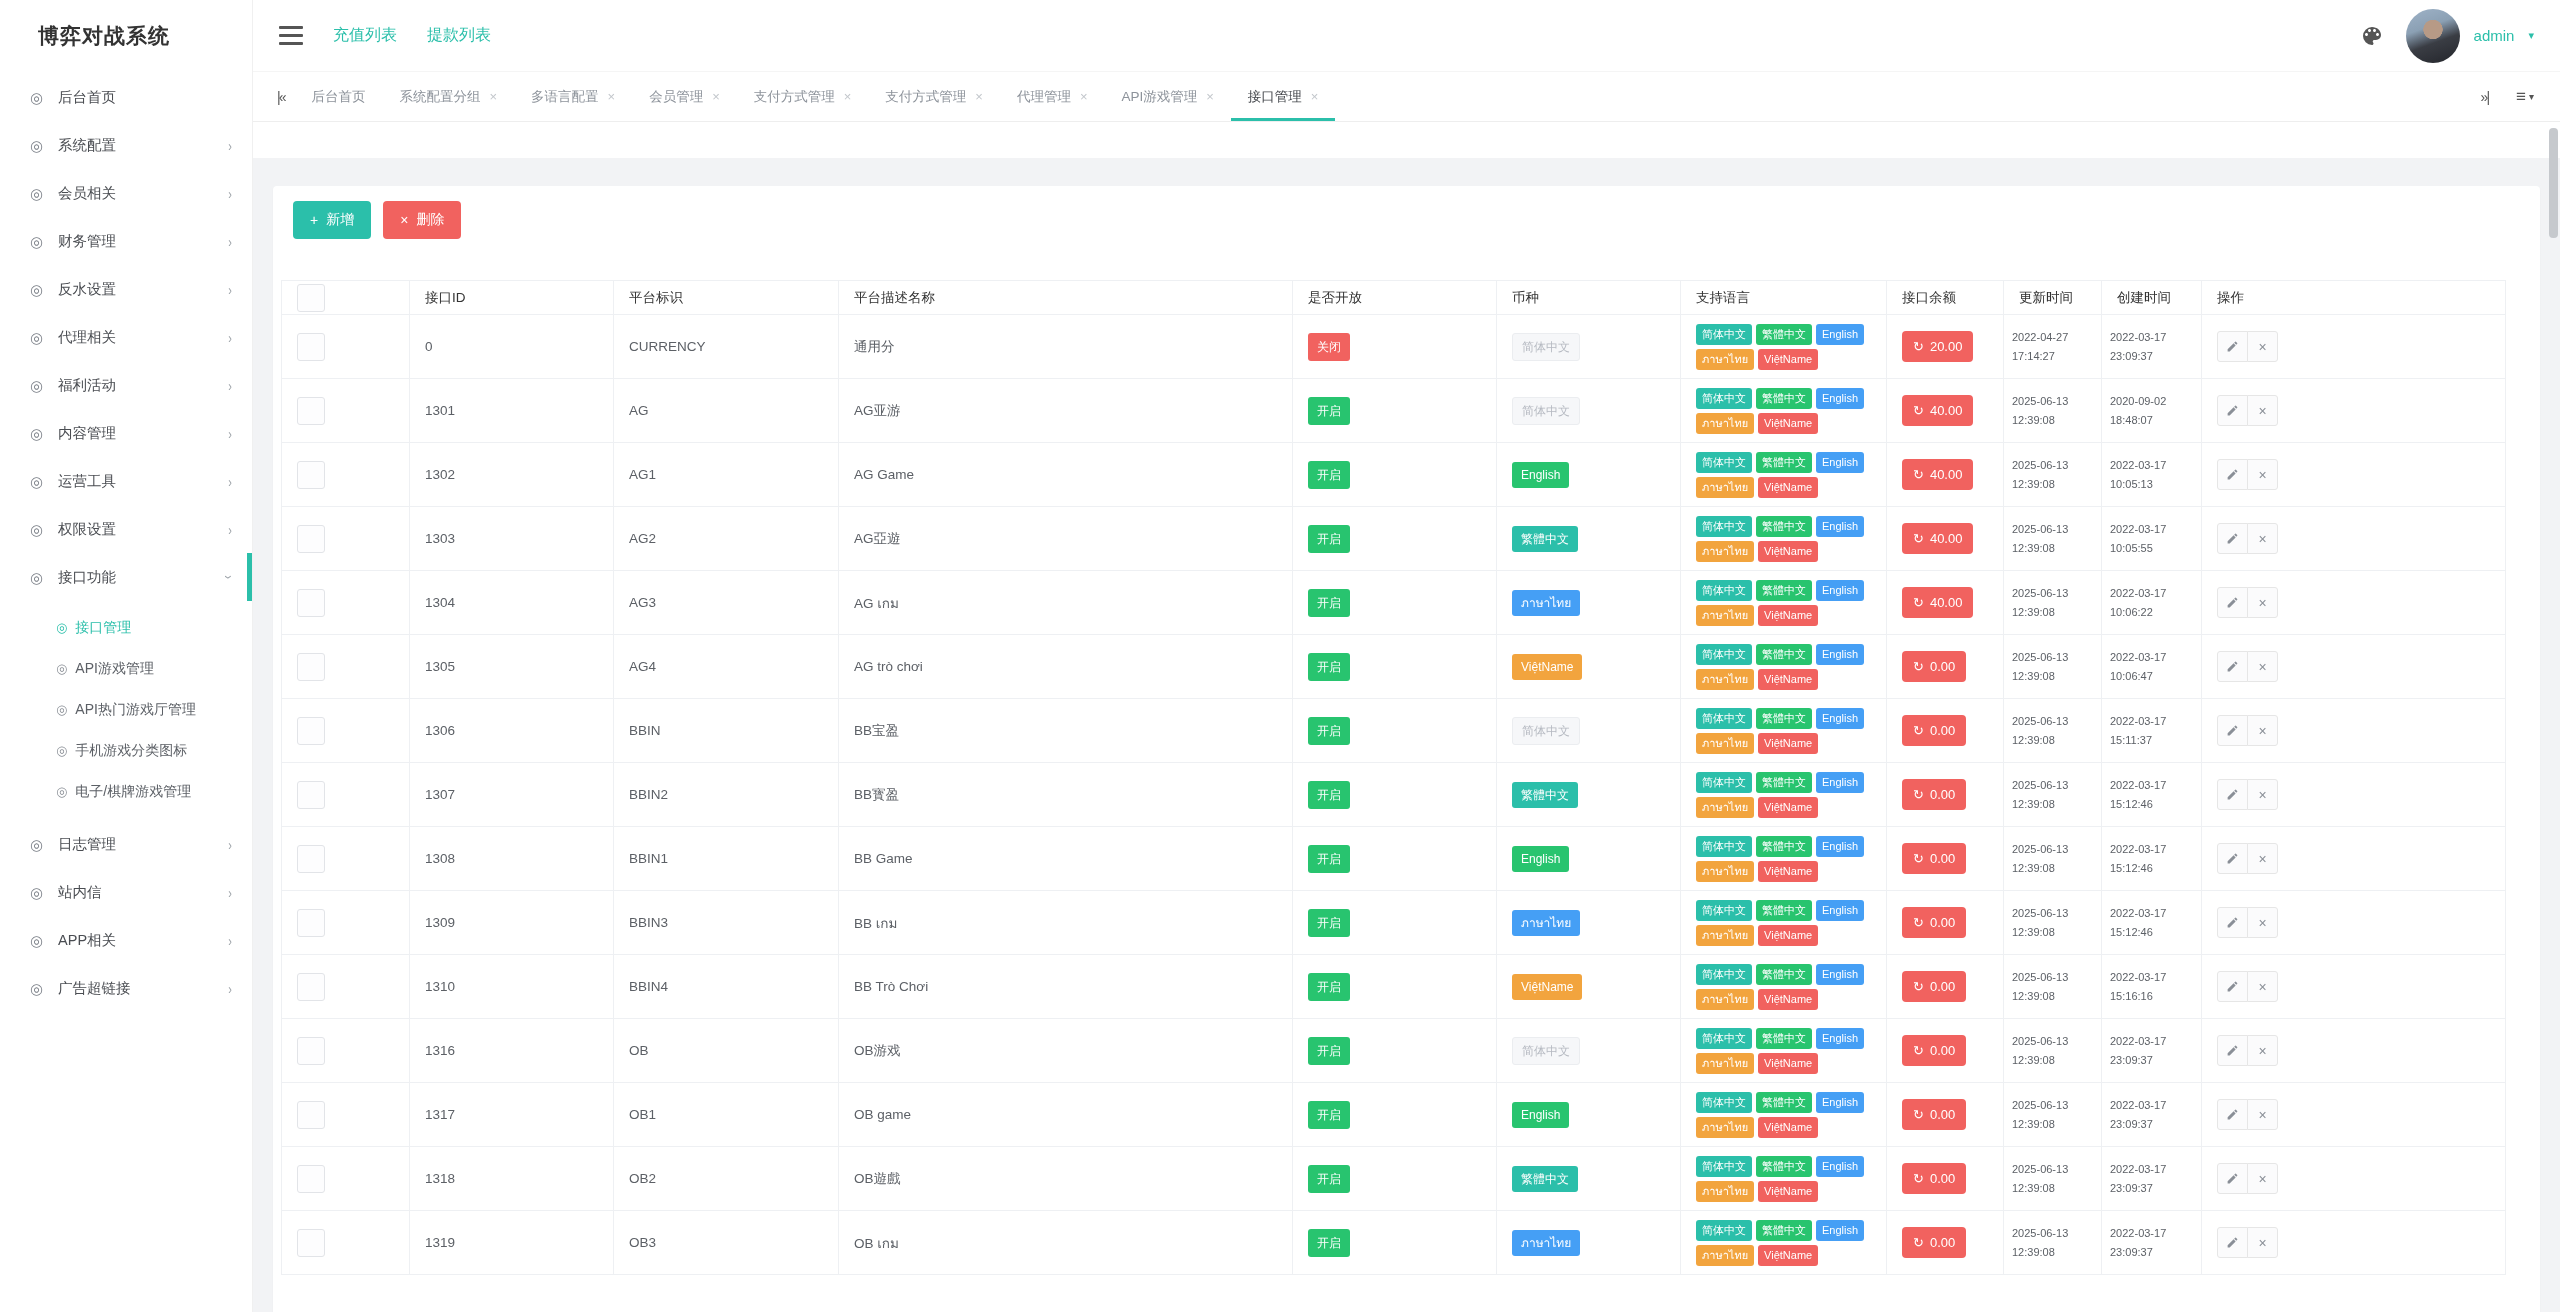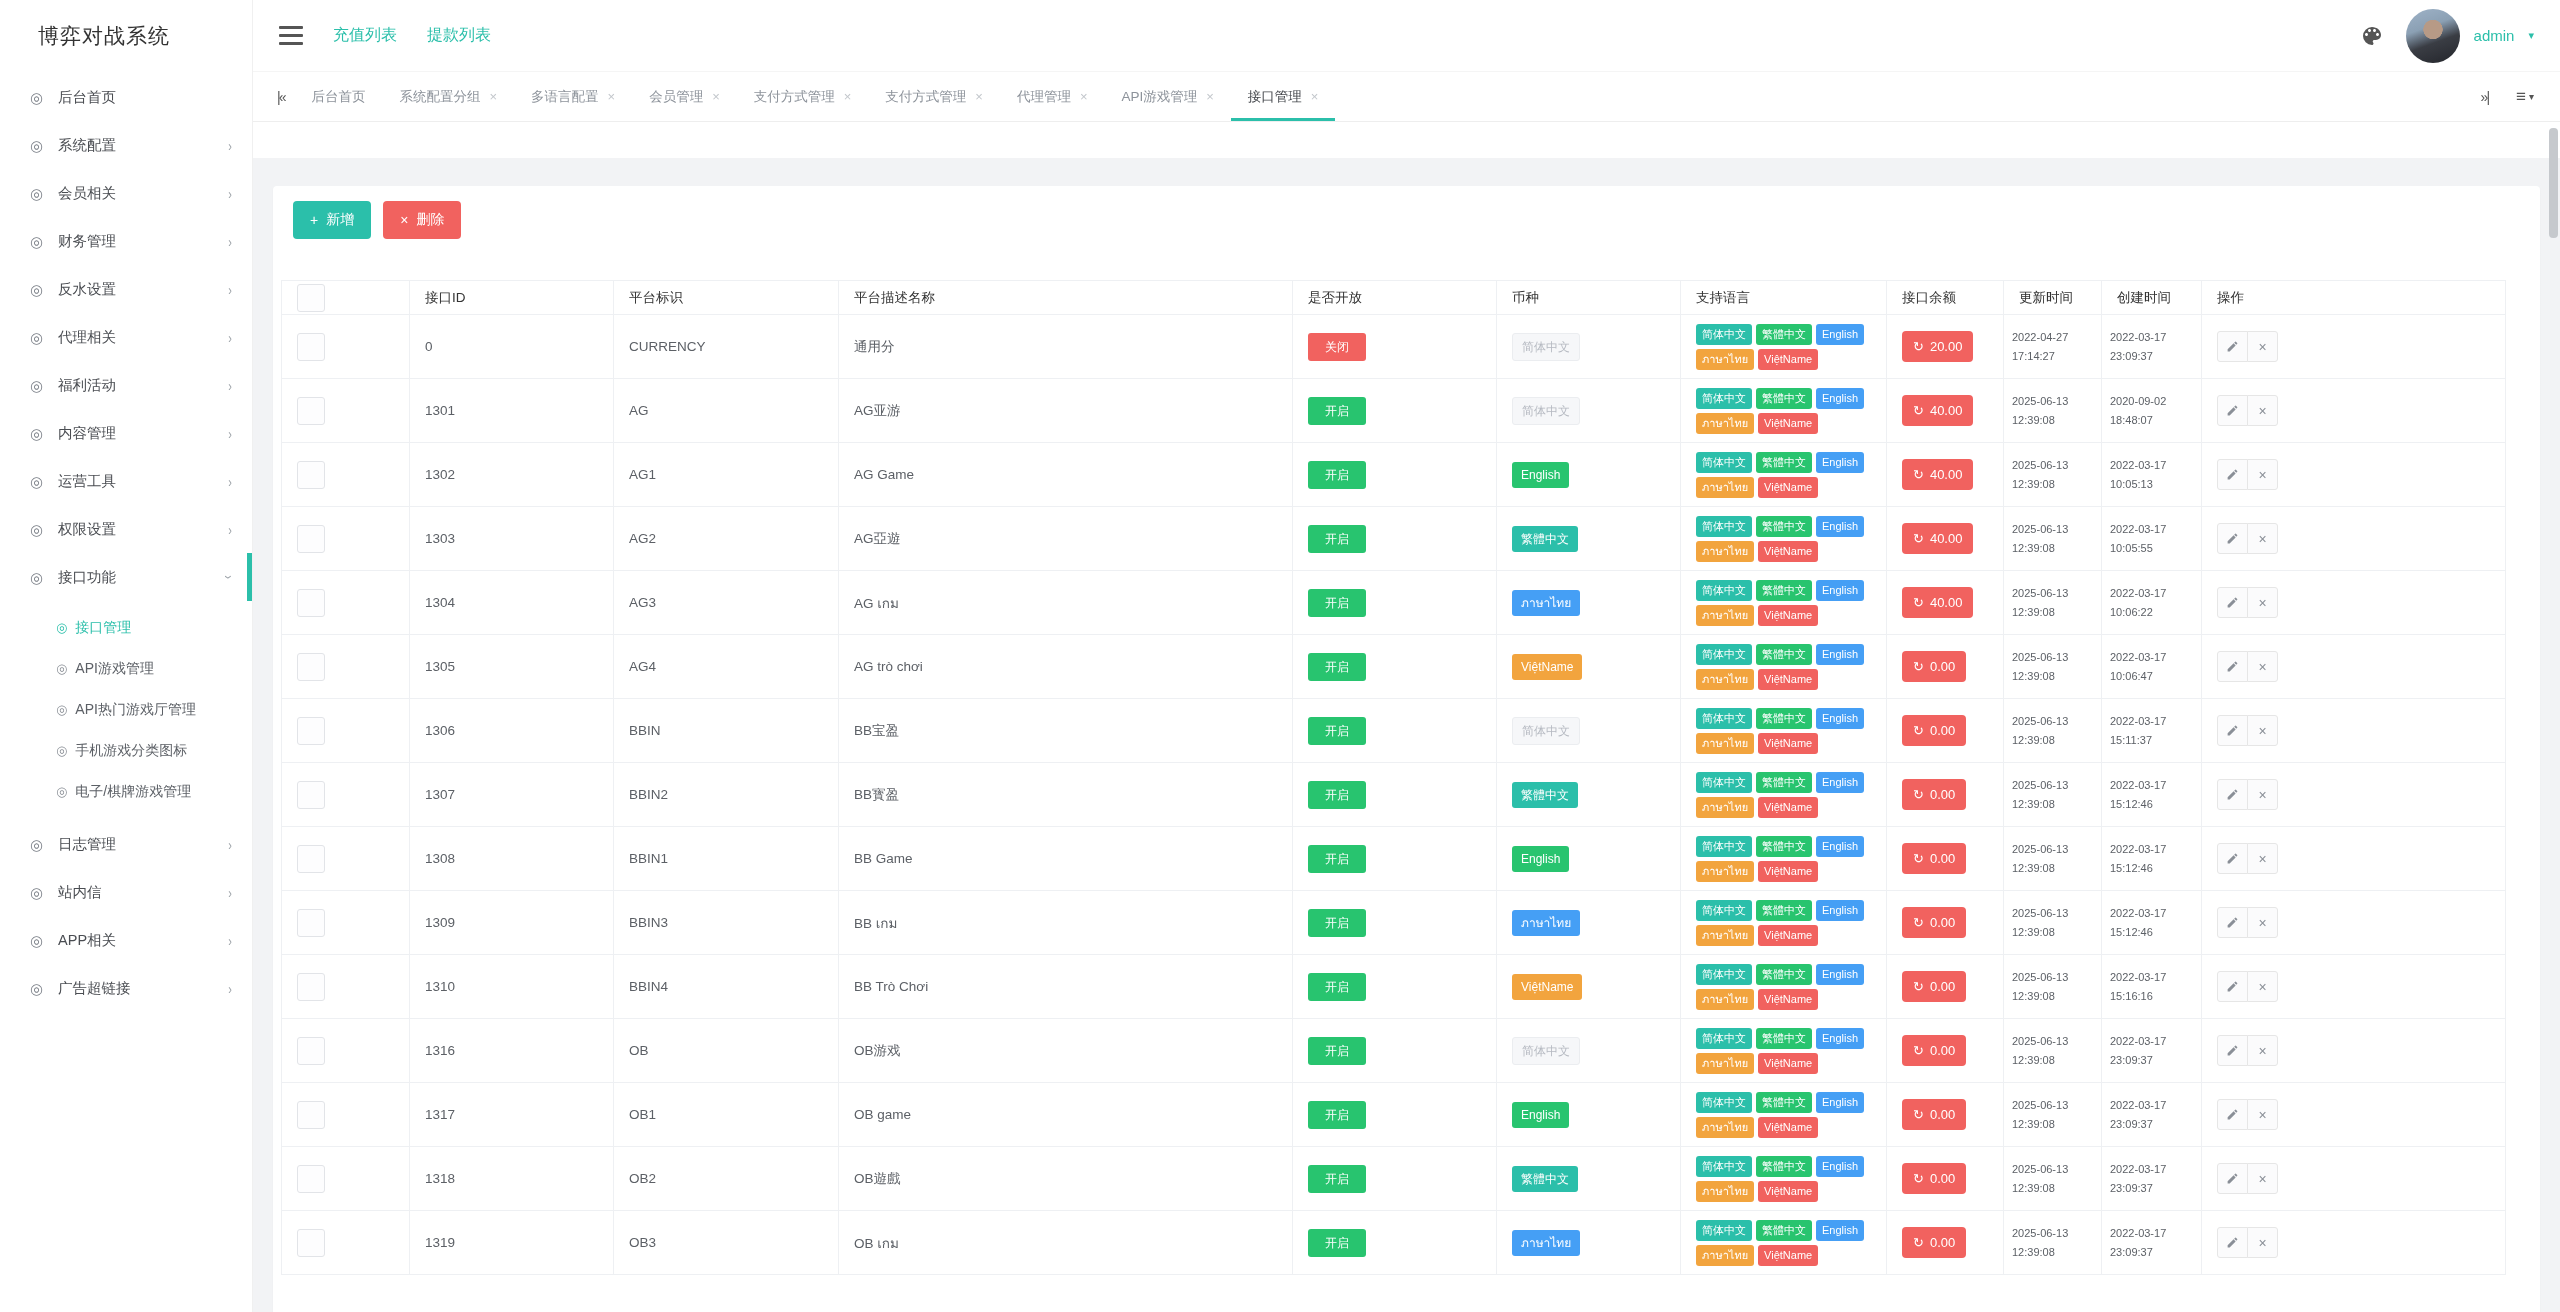--- a/index.html
+++ b/index.html
@@ -4,21 +4,21 @@
 <title>接口管理</title>
 <style>
   * { margin:0; padding:0; box-sizing:border-box; }
   html,body { width:2560px; height:1312px; overflow:hidden;
     font-family:"Liberation Sans","DejaVu Sans",sans-serif; background:#f2f3f5; }
 
   
   .sidebar { position:fixed; left:0; top:0; width:253px; height:100%; background:#fff;
     border-right:1px solid #f0f0f0; z-index:10; }
   .logo { height:72px; display:flex; align-items:center; padding-left:38px;
-    font-size:21px; font-weight:normal; letter-spacing:1px; color:#333; }
+    font-size:21px; font-weight:bold; letter-spacing:1px; color:#333; }
   .menu { padding-top:1px; }
   .menu-item { height:48px; display:flex; align-items:center; padding:0 20px 0 30px;
     font-size:14.5px; color:#4a4d52; cursor:pointer; position:relative; }
   .menu-item .mi-icon { color:#7a7f87; margin-right:15px; font-size:15px; line-height:1; }
   .menu-item .arrow { margin-left:auto; color:#9aa0a6; font-size:11px;
     transform:scaleY(1.4); display:inline-block; }
   .menu-item .arrow.expanded { transform:rotate(90deg) scaleY(1.4); }
   .menu-item.parent-active::after { content:""; position:absolute; right:0; top:0; bottom:0;
     width:5px; background:#2bbfaa; }
   .submenu { padding:6px 0 8px; }
@@ -74,21 +74,21 @@
   .btn-del { background:#f1625f; }
 
   
   table { border-collapse:collapse; table-layout:fixed; width:2225px; margin:26px 0 0 8px; }
   th, td { border:1px solid #eef0f3; padding:0 15px; text-align:left; }
   th { height:34px; font-size:13.5px; color:#333; font-weight:normal; background:#fff; }
   td { height:64px; font-size:13.5px; color:#5c6066; background:#fff; }
   td.cell-date { padding:0 8px; font-size:11px; line-height:19px; color:#5c6066; }
   .cb { width:28px; height:28px; border:1px solid #e2e4e8; border-radius:3px; background:#fdfdfe; cursor:pointer; }
   .badge { display:inline-block; border-radius:3px; color:#fff; line-height:1; white-space:nowrap; }
-  .badge-status { padding:8px 17px; font-size:12px; }
+  .badge-status { padding:8px 9px; font-size:12px; }
   .badge-cur { padding:7px 9px; font-size:12px; }
   .badge-lang { padding:5px 6px; font-size:11px; margin:2px 4px 2px 0; }
   .badge.plain { background:#f6f7f9; color:#b6bac2; border:1px solid #ebedf0; }
   .langs { line-height:1.1; }
   .balance-btn { background:#f1625f; border:none; border-radius:4px; color:#fff; font-size:13px;
     padding:8px 11px; display:inline-flex; align-items:center; gap:6px; cursor:pointer; }
   .act { display:inline-flex; }
   .act-btn { width:31px; height:31px; border:1px solid #e6e6e6; background:#fbfbfc;
     display:inline-flex; align-items:center; justify-content:center; color:#8a8f97;
     font-size:14px; cursor:pointer; }

